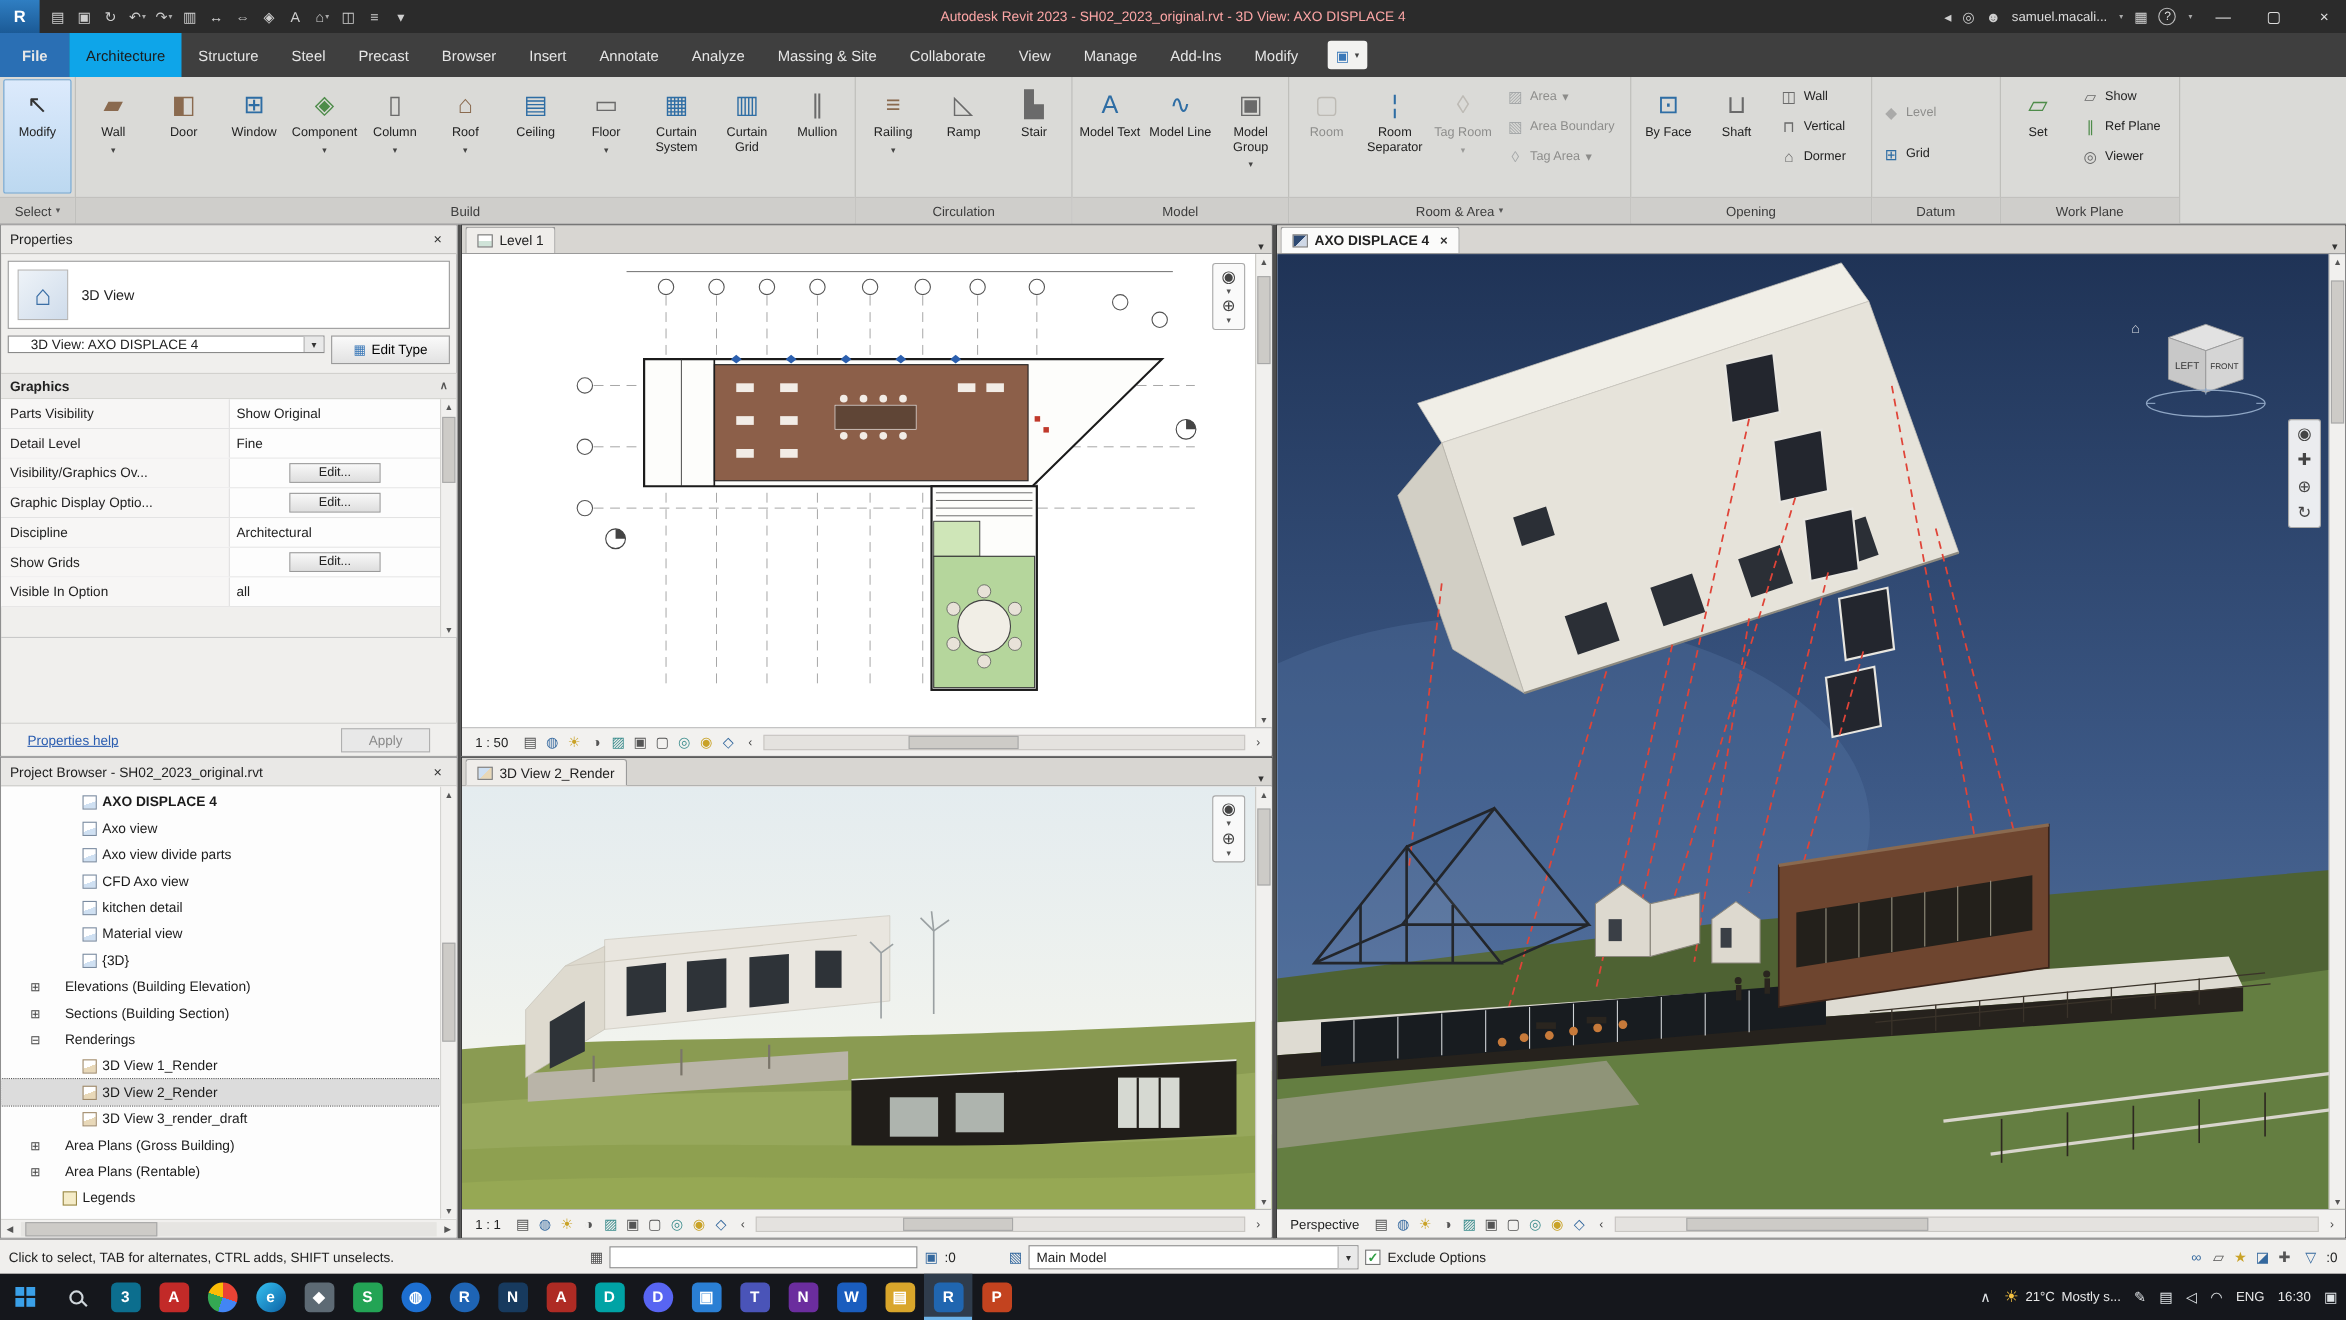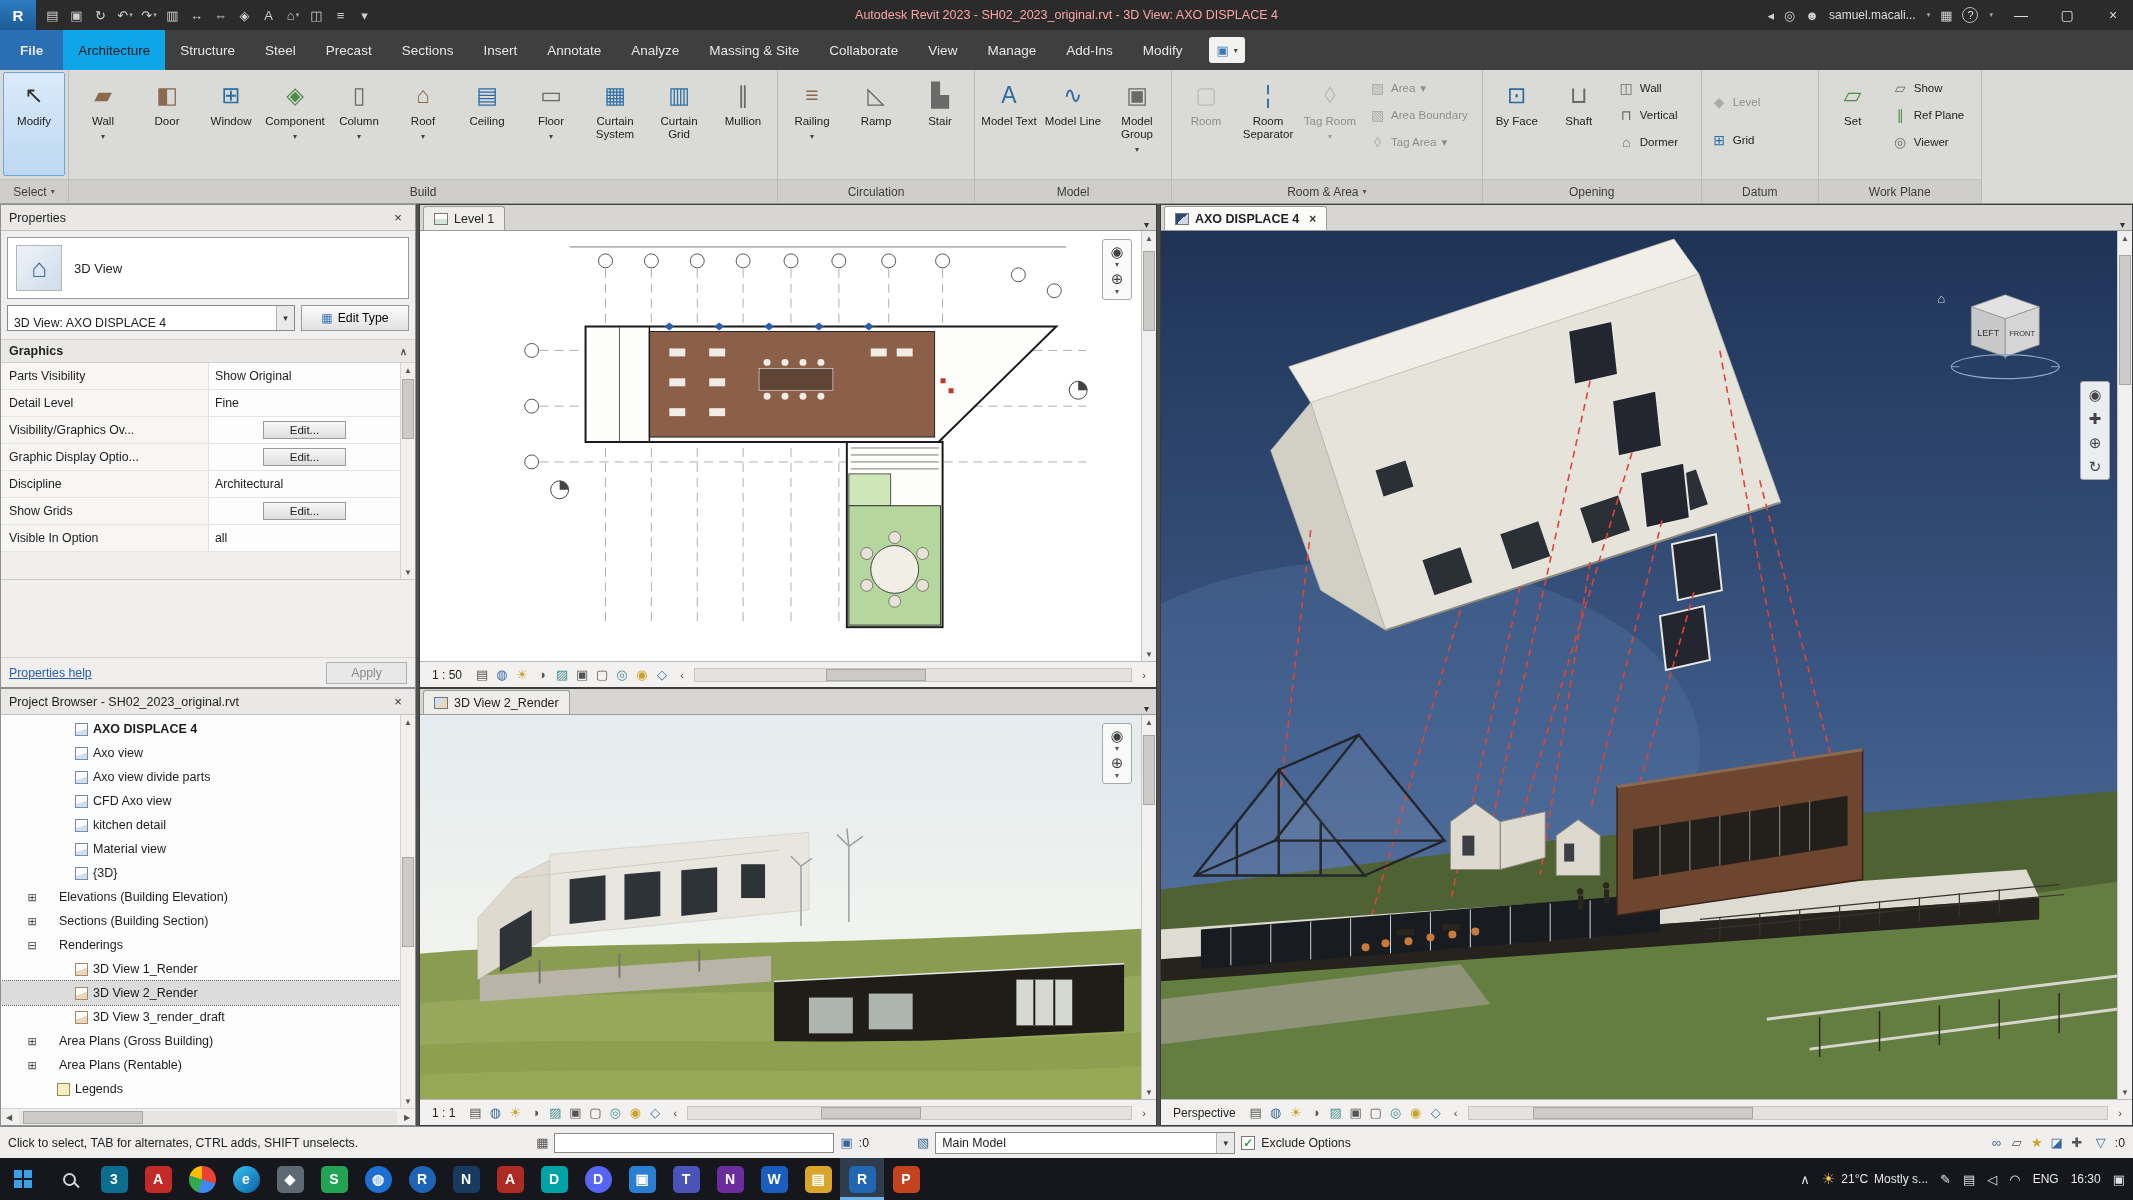--- a/index.html
+++ b/index.html
@@ -47,37 +47,37 @@
 
 .sidepanel{position:absolute;background:#f0efed;border:1px solid #8f8f8f;display:flex;flex-direction:column}
 .sp-head{height:26px;display:flex;align-items:center;padding:0 8px;background:#e9e8e6;border-bottom:1px solid #c4c3c0;font-size:12.5px;color:#1f1f1f}
 .sp-close{margin-left:auto;font-size:13px;color:#333;width:18px;text-align:center}
 #props{left:0;top:204px;width:416px;height:484px}
 #browser{left:0;top:688px;width:416px;height:438px}
 .ptype{display:flex;height:62px;background:#fff;border:1px solid #9a9a9a;margin:6px;align-items:center;gap:12px;padding:0 8px}
 .ptype-ic{width:46px;height:46px;border:1px solid #b5b5b5;background:linear-gradient(135deg,#eef3f8,#cfdceb);font-size:26px;color:#3a6ea5;display:flex;align-items:center;justify-content:center}
 .ptype-label{font-size:13px}
 .pcombo-row{margin:0 6px;display:flex;gap:6px}
-.pcombo{flex:1;height:26px;border:1px solid #8a8a8a;background:#fff;display:flex;align-items:flex-end;padding-left:6px;font-size:12.3px}
+.pcombo{flex:1;height:16px;border:1px solid #8a8a8a;background:#fff;display:flex;align-items:center;padding-left:20px;font-size:12.3px}
 .combo-caret{margin-left:auto;width:18px;height:100%;background:#e9e9e9;border-left:1px solid #b5b5b5;display:flex;align-items:center;justify-content:center;font-size:9px;color:#333}
 .edittype{width:108px;height:26px;background:linear-gradient(#fafafa,#e2e2e2);border:1px solid #9a9a9a;font-size:12.3px;display:flex;align-items:center;justify-content:center;gap:5px;font-family:inherit}
 .et-ic{color:#3a78b8;font-size:12px}
 .psec{margin-top:8px;height:24px;background:#e9e8e6;border-top:1px solid #d2d1ce;border-bottom:1px solid #d2d1ce;display:flex;align-items:center;padding:0 8px;font-size:12.5px;font-weight:bold;color:#222}
 .psec-caret{margin-left:auto;font-size:10px;color:#555}
 .pgridwrap{display:flex;border-bottom:1px solid #c9c9c9}
 .pgrid{flex:1}
 .prow{display:flex;height:27px;background:#fdfdfd;border-bottom:1px solid #e3e3e3}
 .plab{width:208px;padding:0 8px;display:flex;align-items:center;background:#f7f6f5;border-right:1px solid #e0e0e0;white-space:nowrap;overflow:hidden;font-size:12.3px}
 .pval{flex:1;padding:0 6px;display:flex;align-items:center;font-size:12.3px}
 .vbtn{margin:0 auto;background:linear-gradient(#f8f8f8,#dedede);border:1px solid #9a9a9a;padding:2px 26px;font-size:11.5px}
 .pscroll{width:15px;background:#f1f0ee;border-left:1px solid #d5d4d1;display:flex;flex-direction:column;align-items:stretch}
 .sarr{height:14px;display:flex;align-items:center;justify-content:center;font-size:8px;color:#555}
 .vtrack{flex:1;position:relative}
 .vthumb{position:absolute;left:1px;right:1px;background:#cdcbc7;border:1px solid #a8a8a8}
-.pfoot{margin-top:auto;height:30px;display:flex;align-items:center;padding:0 8px;border-top:1px solid #d5d4d1;background:#f0efed}
+.pfoot{margin-top:auto;height:30px;display:flex;align-items:center;padding:0 24px;border-top:1px solid #d5d4d1;background:#f0efed}
 .plink{color:#2a5db0;text-decoration:underline;font-size:12.3px}
 .applybtn{margin-left:auto;border:1px solid #b0b0b0;background:#e8e8e8;color:#8a8a8a;padding:3px 24px;font-size:12.3px;font-family:inherit}
 
 
 .treewrap{position:relative;flex:1;background:#fdfdfd;overflow:hidden;display:flex}
 .tree{flex:1;padding-top:2px}
 .trow{height:24px;display:flex;align-items:center;font-size:12.5px;color:#1c1c1c;white-space:nowrap}
 .texp{width:14px;text-align:center;font-size:11px;color:#444}
 .ticon{width:13px;height:13px;margin:0 5px 0 2px;border:1px solid transparent;flex:none}
 .vicon{border-color:#7a8ba0;background:linear-gradient(160deg,#ffffff 55%,#cfe0f2 55%)}
@@ -246,21 +246,21 @@
       <span class="rtab file">File</span>
 
       <span class="rtab active">Architecture</span>
 
       <span class="rtab">Structure</span>
 
       <span class="rtab">Steel</span>
 
       <span class="rtab">Precast</span>
 
-      <span class="rtab">Sections</span>
+      <span class="rtab">Browser</span>
 
       <span class="rtab">Insert</span>
 
       <span class="rtab">Annotate</span>
 
       <span class="rtab">Analyze</span>
 
       <span class="rtab">Massing &amp; Site</span>
 
       <span class="rtab">Collaborate</span>

